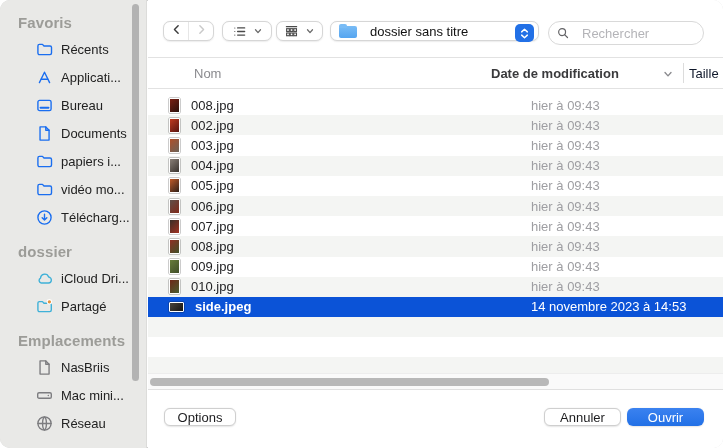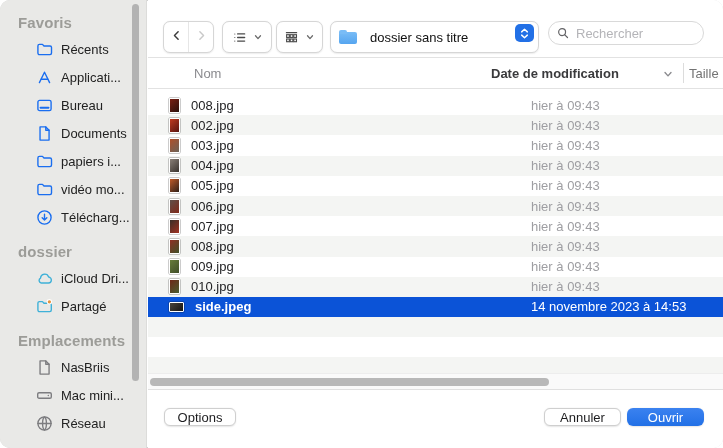--- a/index.html
+++ b/index.html
@@ -34,21 +34,21 @@
   .tint-blue .sb-icon { color:var(--fav,#1a6ef0); }
   .tint-cyan .sb-icon { color:var(--cyan,#3fb1d8); }
   .tint-gray .sb-icon { color:var(--gray,#7d7d80); }
 
   
   .content { position:absolute; left:148px; right:0; top:0; bottom:0; background:#fff; }
 
   
   .toolbar { position:absolute; left:0; right:0; top:0; height:57px; background:#fff; }
   .tb-btn {
-    position:absolute; top:21px; height:32px; background:#fff;
+    position:absolute; top:21px; height:20px; background:#fff;
     border:1px solid #d6d6d6; border-radius:7px;
     display:flex; align-items:center; justify-content:center;
     box-shadow:0 0.5px 1.5px rgba(0,0,0,.08); color:#4a4a4a;
   }
   .navgroup { left:15px; width:51px; padding:0; }
   .navgroup .seg { flex:1; height:100%; display:flex; align-items:center; justify-content:center; }
   .navgroup .seg + .seg { border-left:1px solid #e6e6e6; }
   .navgroup svg { width:13px; height:13px; }
   .seg-back { color:#3c3c3c; }
   .seg-fwd { color:#c9c9c9; }
@@ -73,35 +73,35 @@
     display:flex; align-items:center; justify-content:center;
   }
   .stepper svg { width:13px; height:13px; color:#fff; }
   .searchfield {
     position:absolute; left:400px; top:21px; width:156px; height:24px;
     border:1px solid #d9d9d9; border-radius:13px; background:#fff;
     display:flex; align-items:center; padding:0 8px;
   }
   .searchfield svg { width:12px; height:12px; color:#636366; flex:0 0 12px; }
   .searchfield input {
-    border:none; outline:none; background:transparent; margin-left:7px;
+    border:none; outline:none; background:transparent; margin-left:13px;
     font-size:13px; width:100%; color:#222; font-family:inherit;
   }
   .searchfield input::placeholder { color:#b4b4b8; }
 
   
   .list-header {
     position:absolute; left:0; right:0; top:57px; height:32px; background:#fff;
     border-top:1px solid #e2e2e2; border-bottom:1px solid #e2e2e2; font-size:13px;
   }
   .col-nom { position:absolute; left:46px; top:8px; color:#8a8a8e; }
   .col-date { position:absolute; left:343px; top:8px; color:#3a3a3c; font-weight:700; }
   .sort-chev { position:absolute; left:514px; top:10px; width:12px; height:12px; color:#8a8a8e; }
   .col-divider { position:absolute; left:535px; top:5px; bottom:5px; width:1px; background:#dcdcdc; }
-  .col-taille { position:absolute; left:541px; top:8px; color:#737373; }
+  .col-taille { position:absolute; left:541px; top:8px; color:#0f172a; }
 
   
   .file-list { position:absolute; left:0; right:0; top:90px; height:283px; overflow:hidden; padding-top:5px; }
   .frow { position:relative; height:20.2px; display:flex; align-items:center; font-size:13px; color:#1d1d1f; }
   .frow:nth-child(even) { background:#f4f5f3; }
   .fthumb {
     margin-left:21px; flex:0 0 auto; border:1.5px solid #fff;
     box-shadow:0 0 0 0.5px rgba(0,0,0,.4);
     width:11px; height:15px; border-radius:1px;
   }

